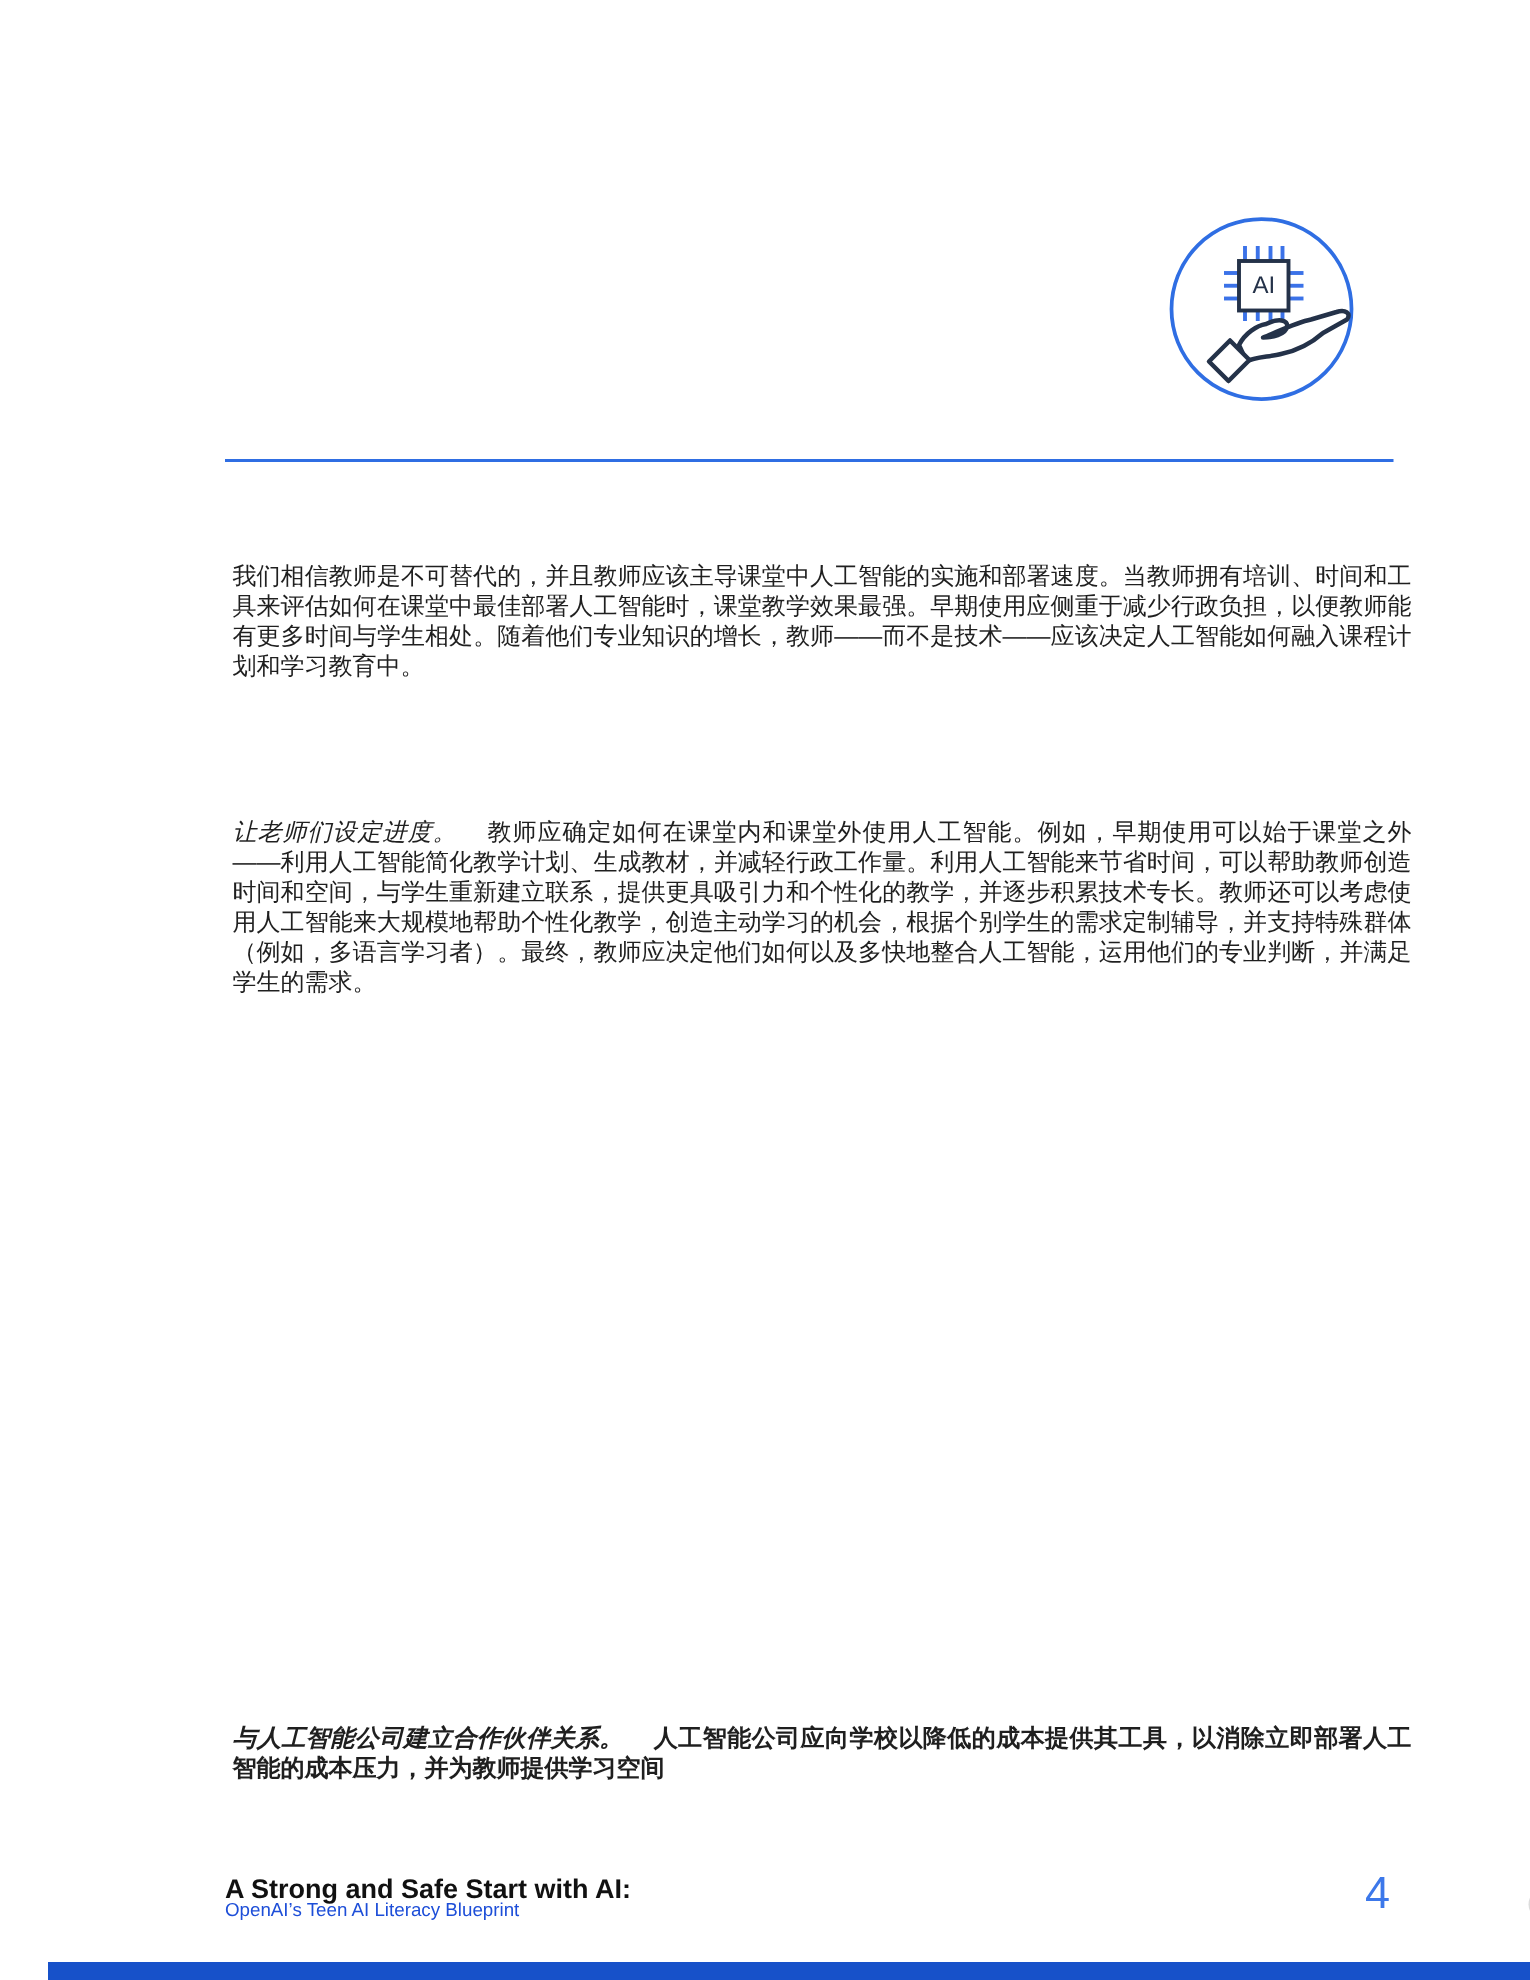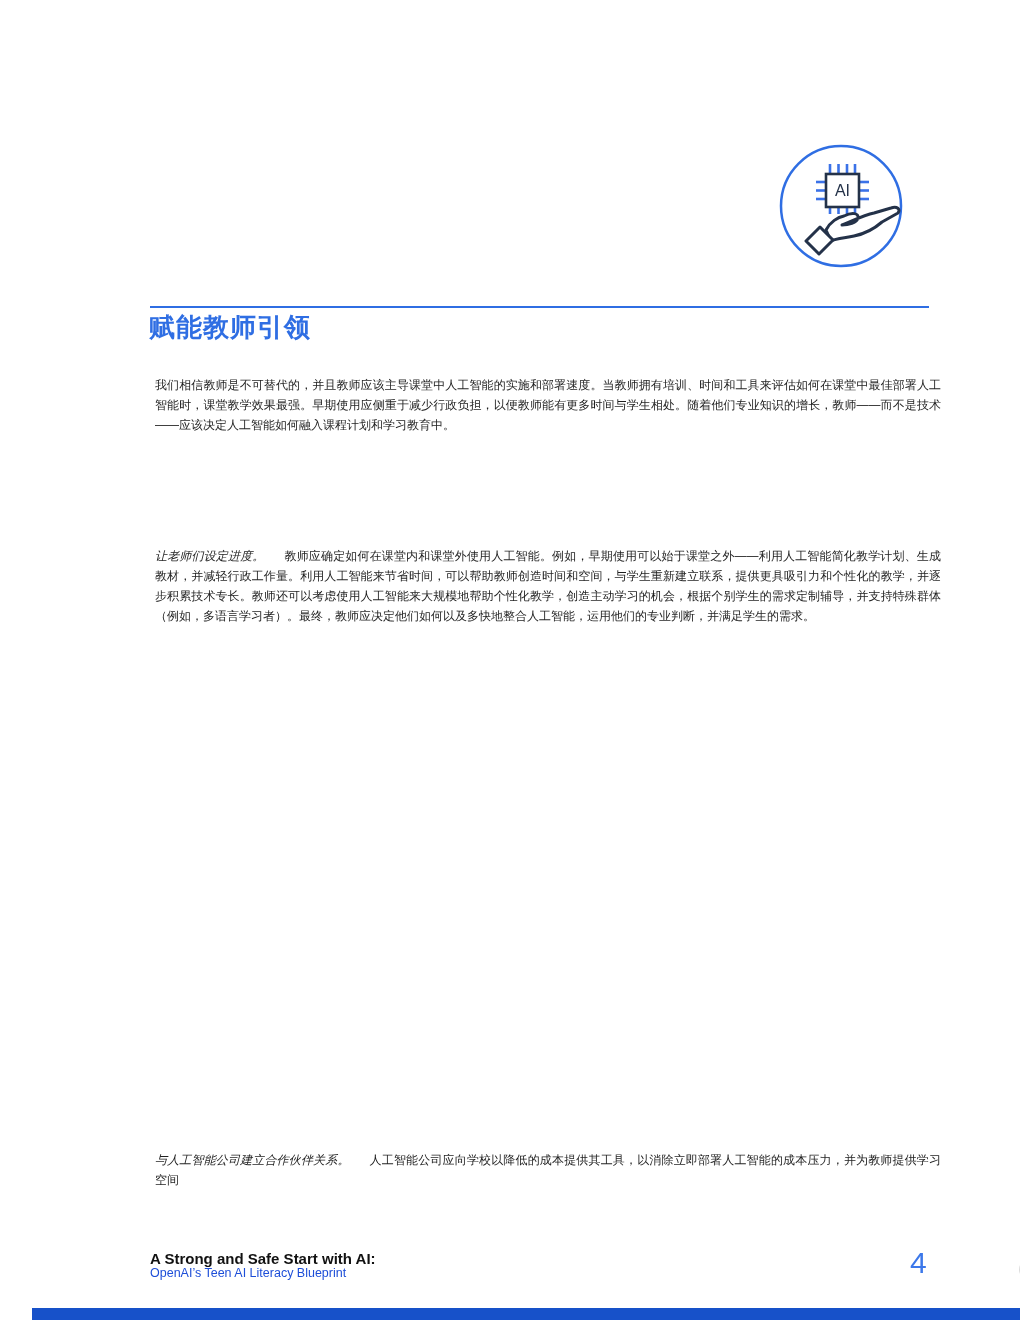--- a/index.html
+++ b/index.html
@@ -14,32 +14,32 @@
   .page{position:absolute;inset:0;margin-left:32px;}
   .hero-icon{position:absolute;left:744px;top:142px;width:130px;height:130px;}
   .rule{position:absolute;left:118px;top:306px;width:779px;height:2px;background:#2f6ee3;}
   .section-title{
     position:absolute;left:117px;top:310px;margin:0;
     font-size:26px;font-weight:600;letter-spacing:1px;
     color:#2f6ee3;
   }
   .body-block{
     position:absolute;left:123px;width:786px;margin:0;
-    font-size:12px;line-height:20px;
+    font-size:16px;line-height:20px;
     text-align:justify;
     color:#1f1f1f;
   }
   .intro{top:375px;}
   .item0{top:546px;}
   .item1{top:827px;}
   .item2{top:961px;}
-  .item3{top:1150px;}
+  .item3{top:1150px;font-weight:bold;}
   .lead{font-style:italic;padding-right:20px;}
   .footer{position:absolute;left:118px;top:1252px;line-height:14px;}
-  .footer .f-bold{font-weight:bold;font-size:15px;color:#111;}
+  .footer .f-bold{font-weight:bold;font-size:18px;color:#111;}
   .footer .f-reg{font-size:12.5px;color:#1d4ed8;}
   .pagenum{
     position:absolute;left:878px;top:1246px;
     font-size:30px;color:#3c78ea;
   }
   .bottombar{position:absolute;left:0;top:1308px;width:1020px;height:12px;background:#1751c9;}
   .widget{position:absolute;left:985px;top:1258px;width:45px;height:24px;}
   .widget .circ{position:absolute;border-radius:50%;}
   .circ-black{left:16px;top:1px;width:20px;height:20px;background:#0a0a0a;z-index:1;}
   .circ-blue{left:26px;top:0;width:23px;height:23px;background:#2563eb;z-index:2;}
@@ -73,21 +73,20 @@
     <rect x="50" y="32" width="33" height="33" fill="#ffffff" stroke="#243249" stroke-width="2.6"></rect>
     <text x="66.5" y="53.5" text-anchor="middle" font-size="16" fill="#243249" font-family="Liberation Sans, DejaVu Sans, sans-serif">AI</text>
 
     <g stroke="#243249" stroke-width="3" fill="#ffffff" stroke-linejoin="round" stroke-linecap="round">
       <path d="M50,88 C54,80 62,75 68,74 C76,70 83,71 82,76 C81,81 72,83 66,83 C74,80 88,73 98,71 L115,66 C121,64 125,67 122,71 L106,80 C98,87 88,92 78,94 C70,96 60,96 55,99 Z"></path>
       <path d="M30,99 L44,85 L57,98 L43,112 Z"></path>
     </g>
   </svg>
 
   <div class="rule"></div>
-  <h1 class="section-title">赋能教师引领</h1>
 
   <p class="body-block intro">我们相信教师是不可替代的，并且教师应该主导课堂中人工智能的实施和部署速度。当教师拥有培训、时间和工具来评估如何在课堂中最佳部署人工智能时，课堂教学效果最强。早期使用应侧重于减少行政负担，以便教师能有更多时间与学生相处。随着他们专业知识的增长，教师——而不是技术——应该决定人工智能如何融入课程计划和学习教育中。</p>
 
   <p class="body-block item0"><span class="lead">让老师们设定进度。</span><span>教师应确定如何在课堂内和课堂外使用人工智能。例如，早期使用可以始于课堂之外——利用人工智能简化教学计划、生成教材，并减轻行政工作量。利用人工智能来节省时间，可以帮助教师创造时间和空间，与学生重新建立联系，提供更具吸引力和个性化的教学，并逐步积累技术专长。教师还可以考虑使用人工智能来大规模地帮助个性化教学，创造主动学习的机会，根据个别学生的需求定制辅导，并支持特殊群体（例如，多语言学习者）。最终，教师应决定他们如何以及多快地整合人工智能，运用他们的专业判断，并满足学生的需求。</span></p>
 
 
 
   <p class="body-block item3"><span class="lead">与人工智能公司建立合作伙伴关系。</span><span>人工智能公司应向学校以降低的成本提供其工具，以消除立即部署人工智能的成本压力，并为教师提供学习空间</span></p>
 
   <div class="footer">

